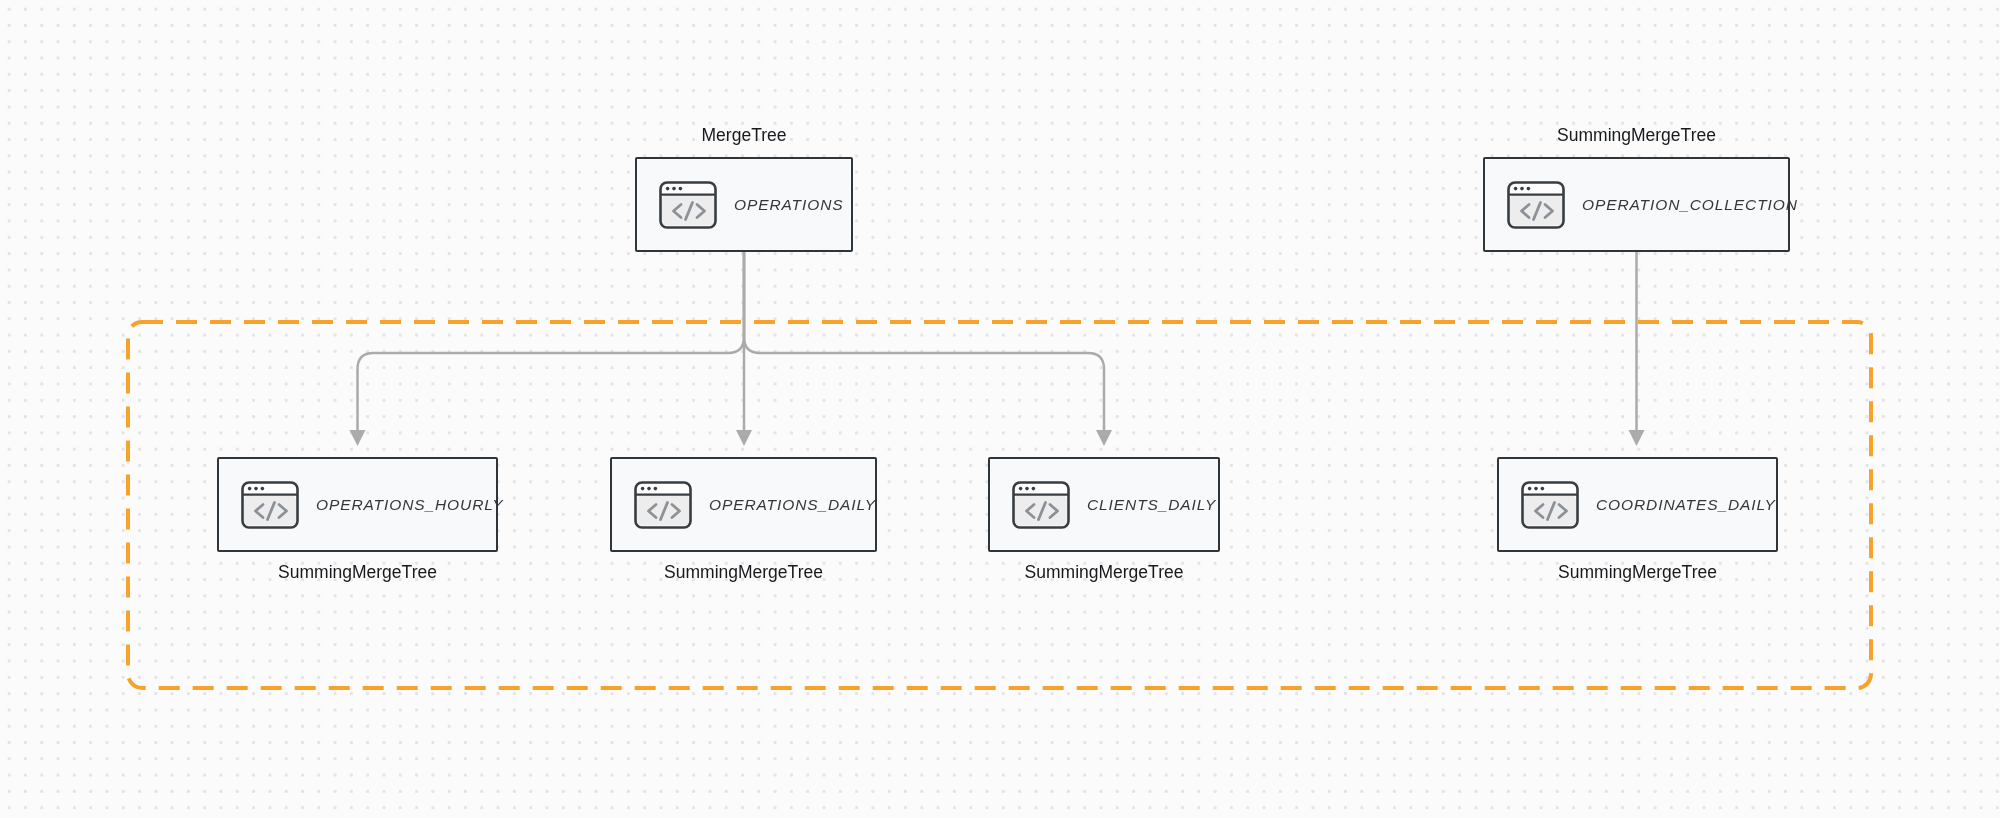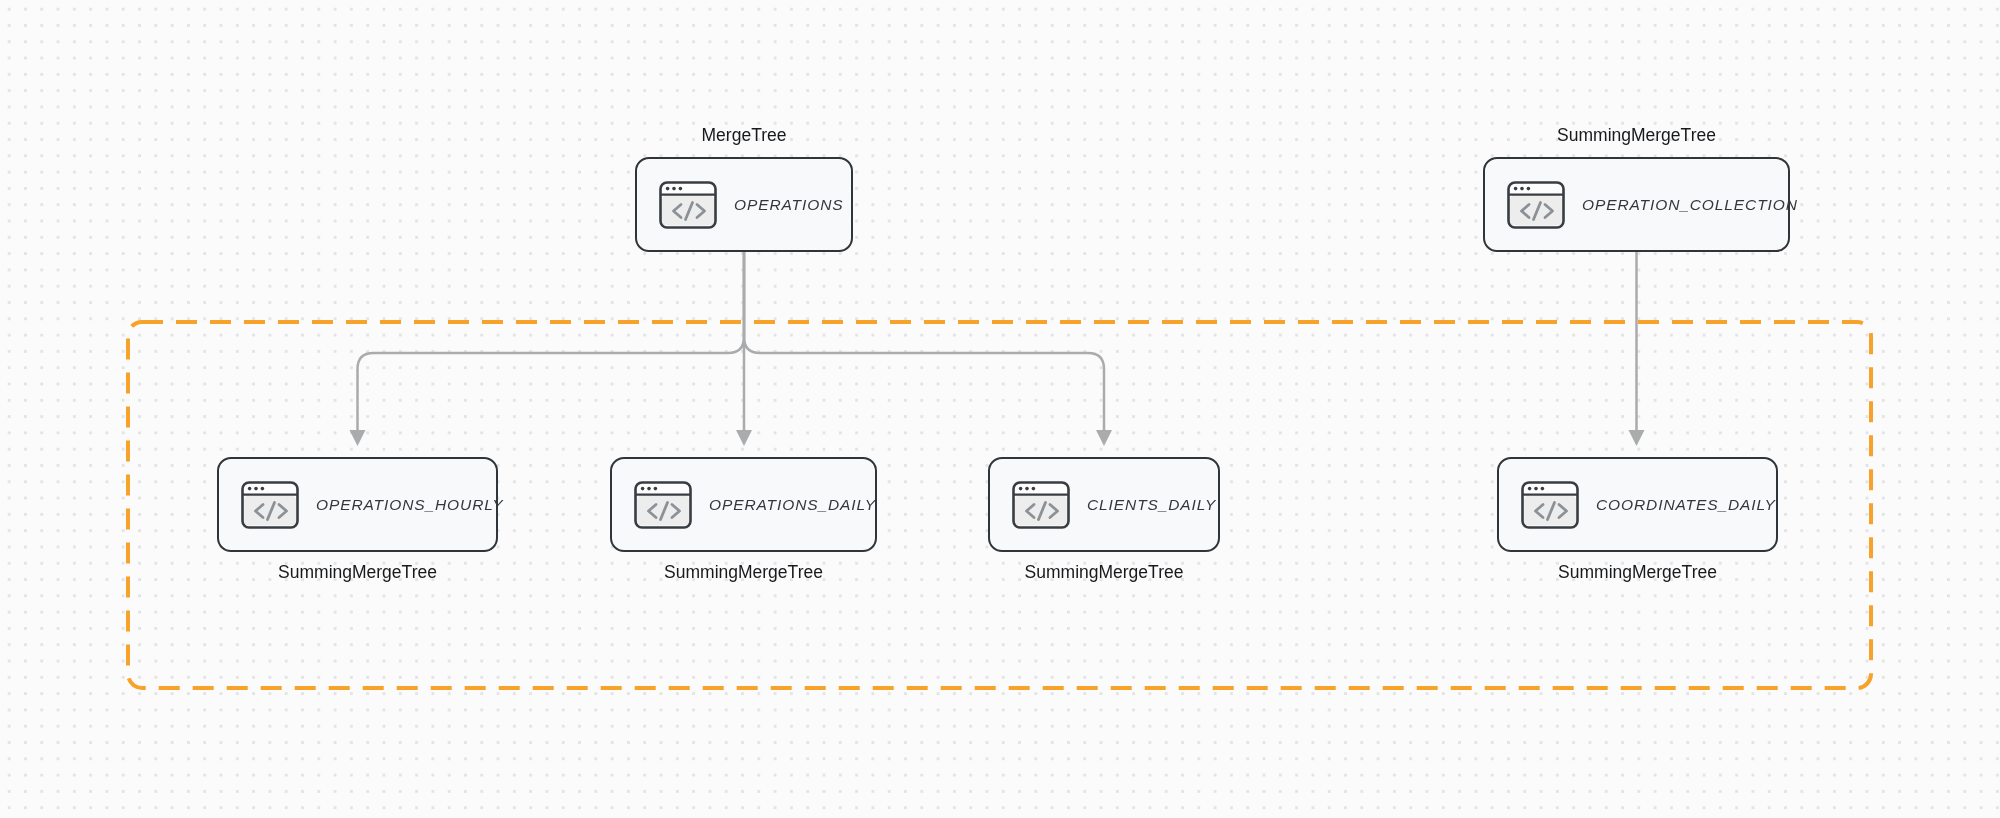--- a/index.html
+++ b/index.html
@@ -24,21 +24,21 @@
   .node-wrap { position: absolute; }
   .node-box {
     box-sizing: border-box;
     width: 100%; height: 100%;
     display: flex;
     align-items: center;
     padding-left: 22px;
     gap: 17px;
     background: var(--node-fill, #f8f9fa);
     border: 2.5px solid var(--node-border, #30353a);
-    border-radius: 14px;
+    border-radius: 2px;
   }
   .node-box svg.icon { width: 58px; height: 48px; flex: 0 0 auto; }
   .node-label {
     font-style: italic;
     font-size: 15.5px;
     letter-spacing: 0.9px;
     color: var(--node-text, #33373c);
     white-space: nowrap;
   }
   .engine-label {

